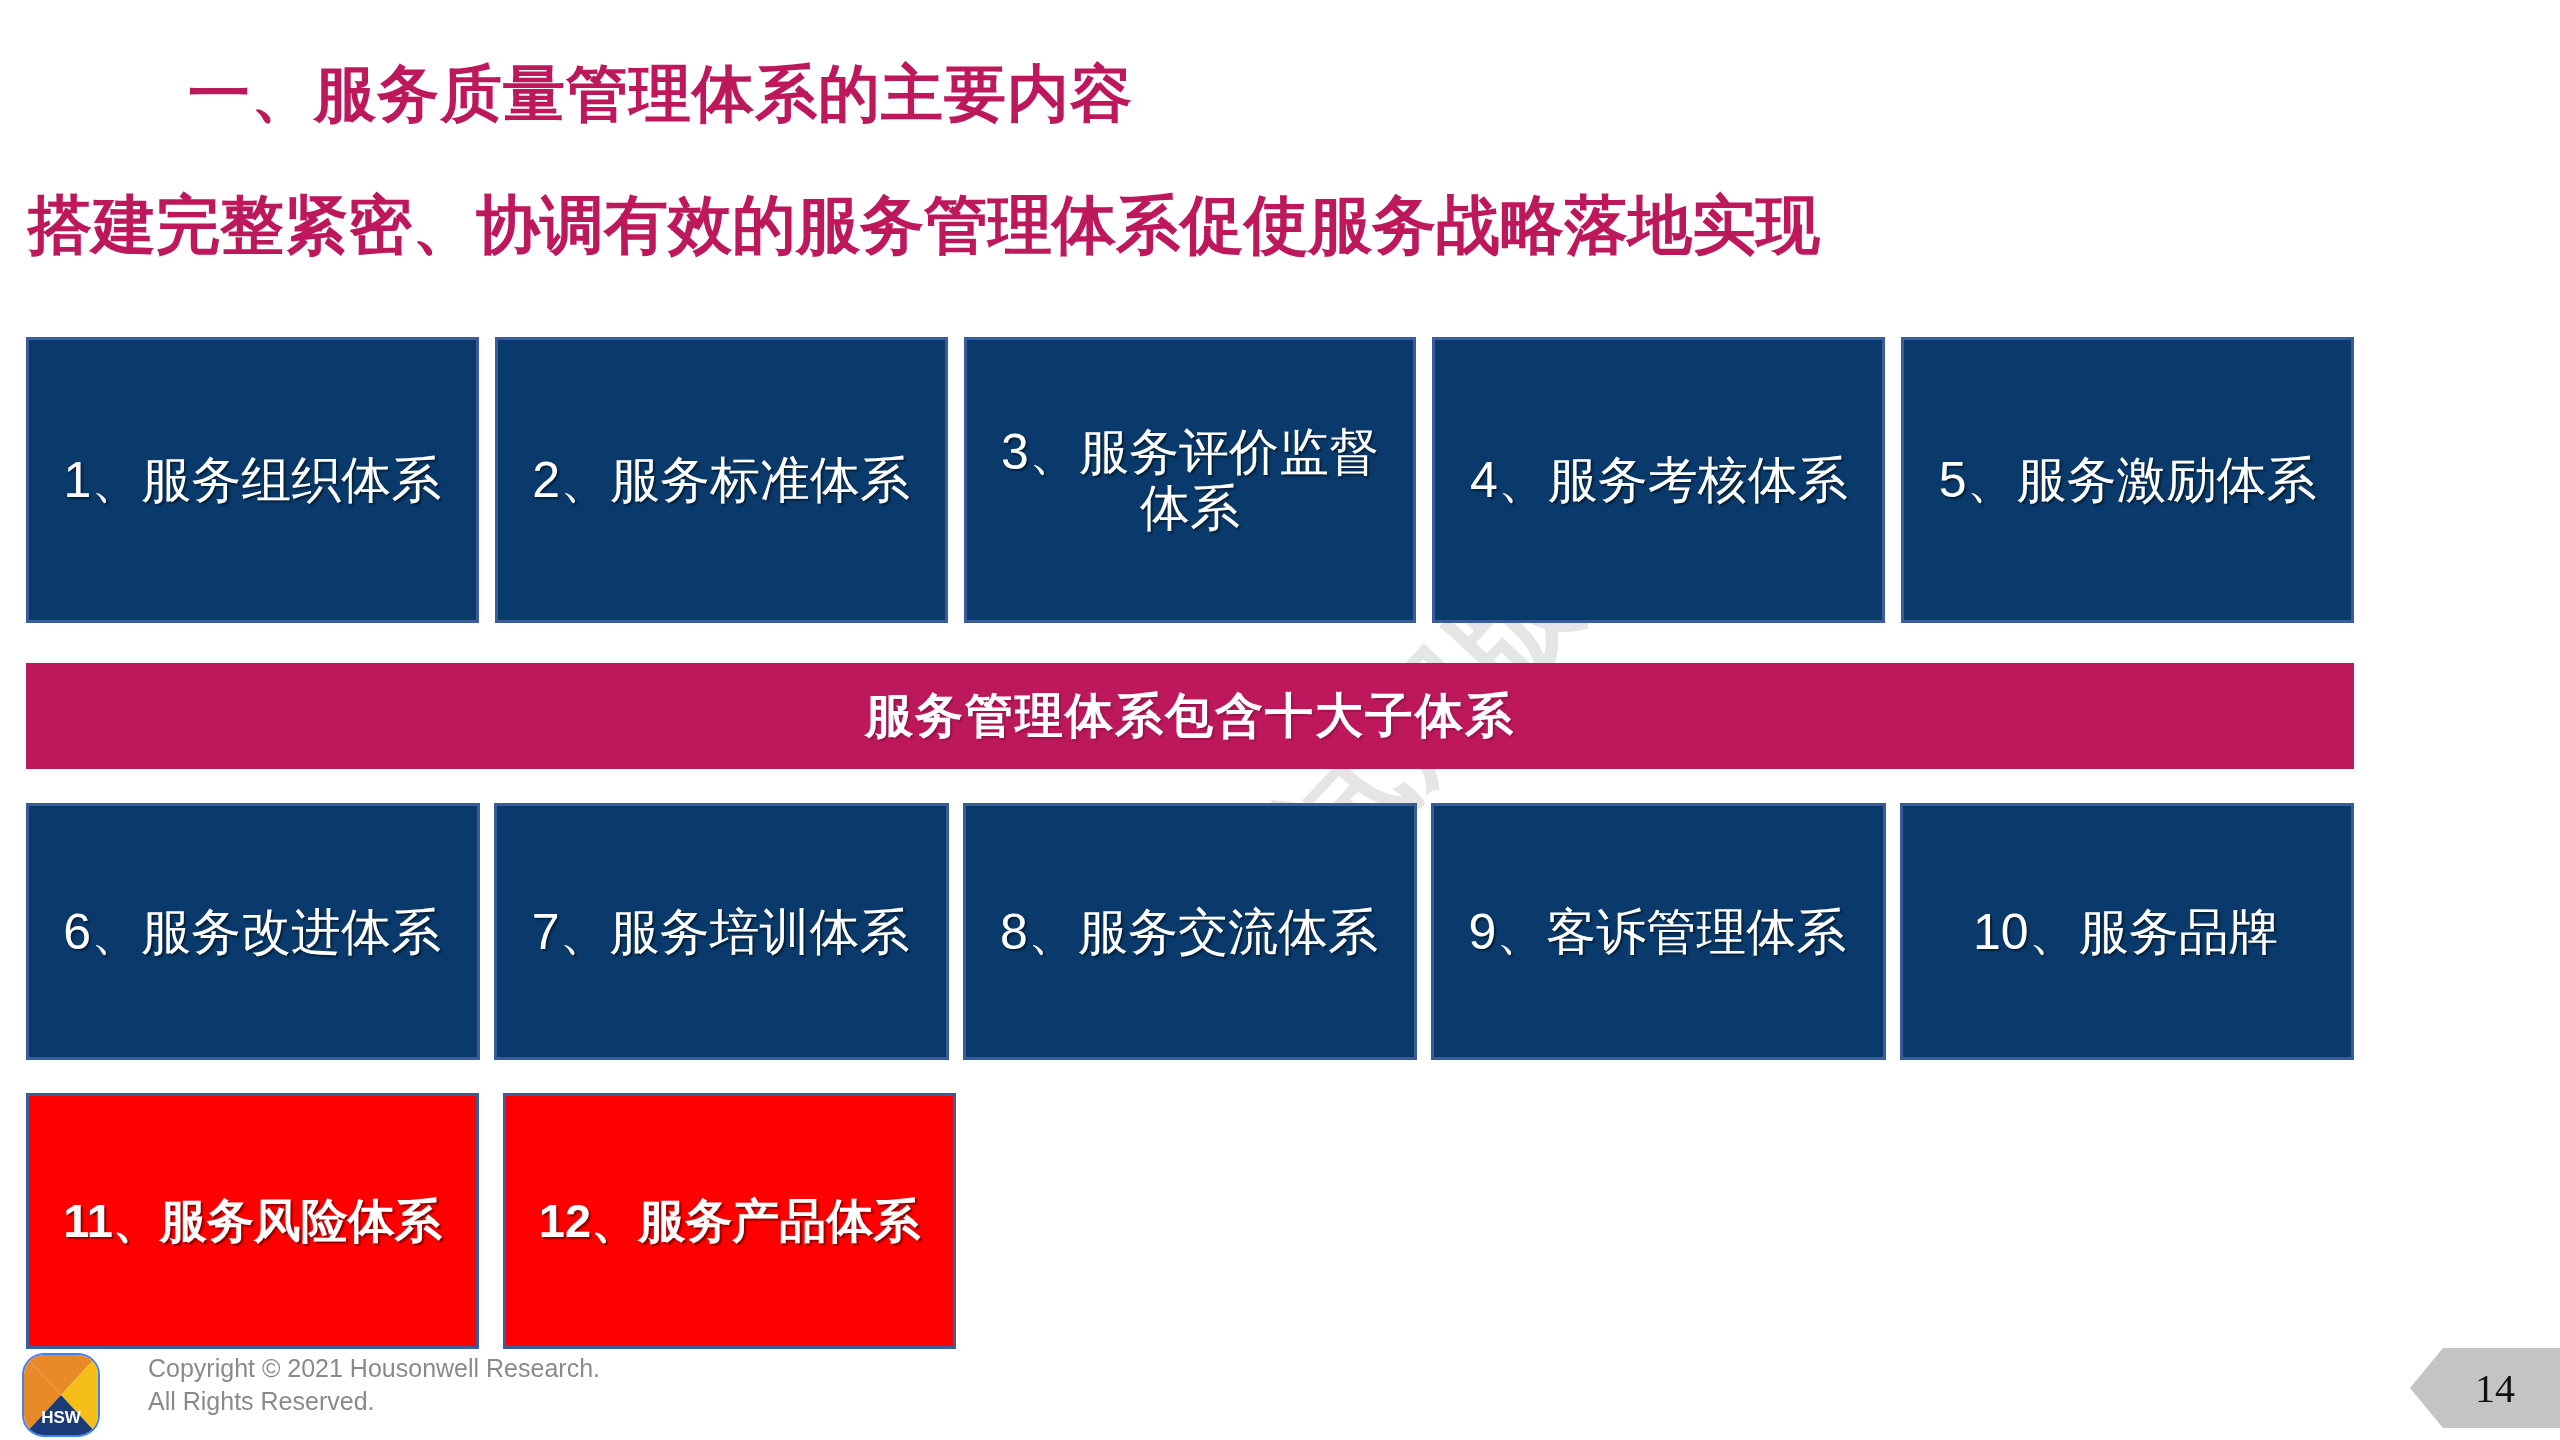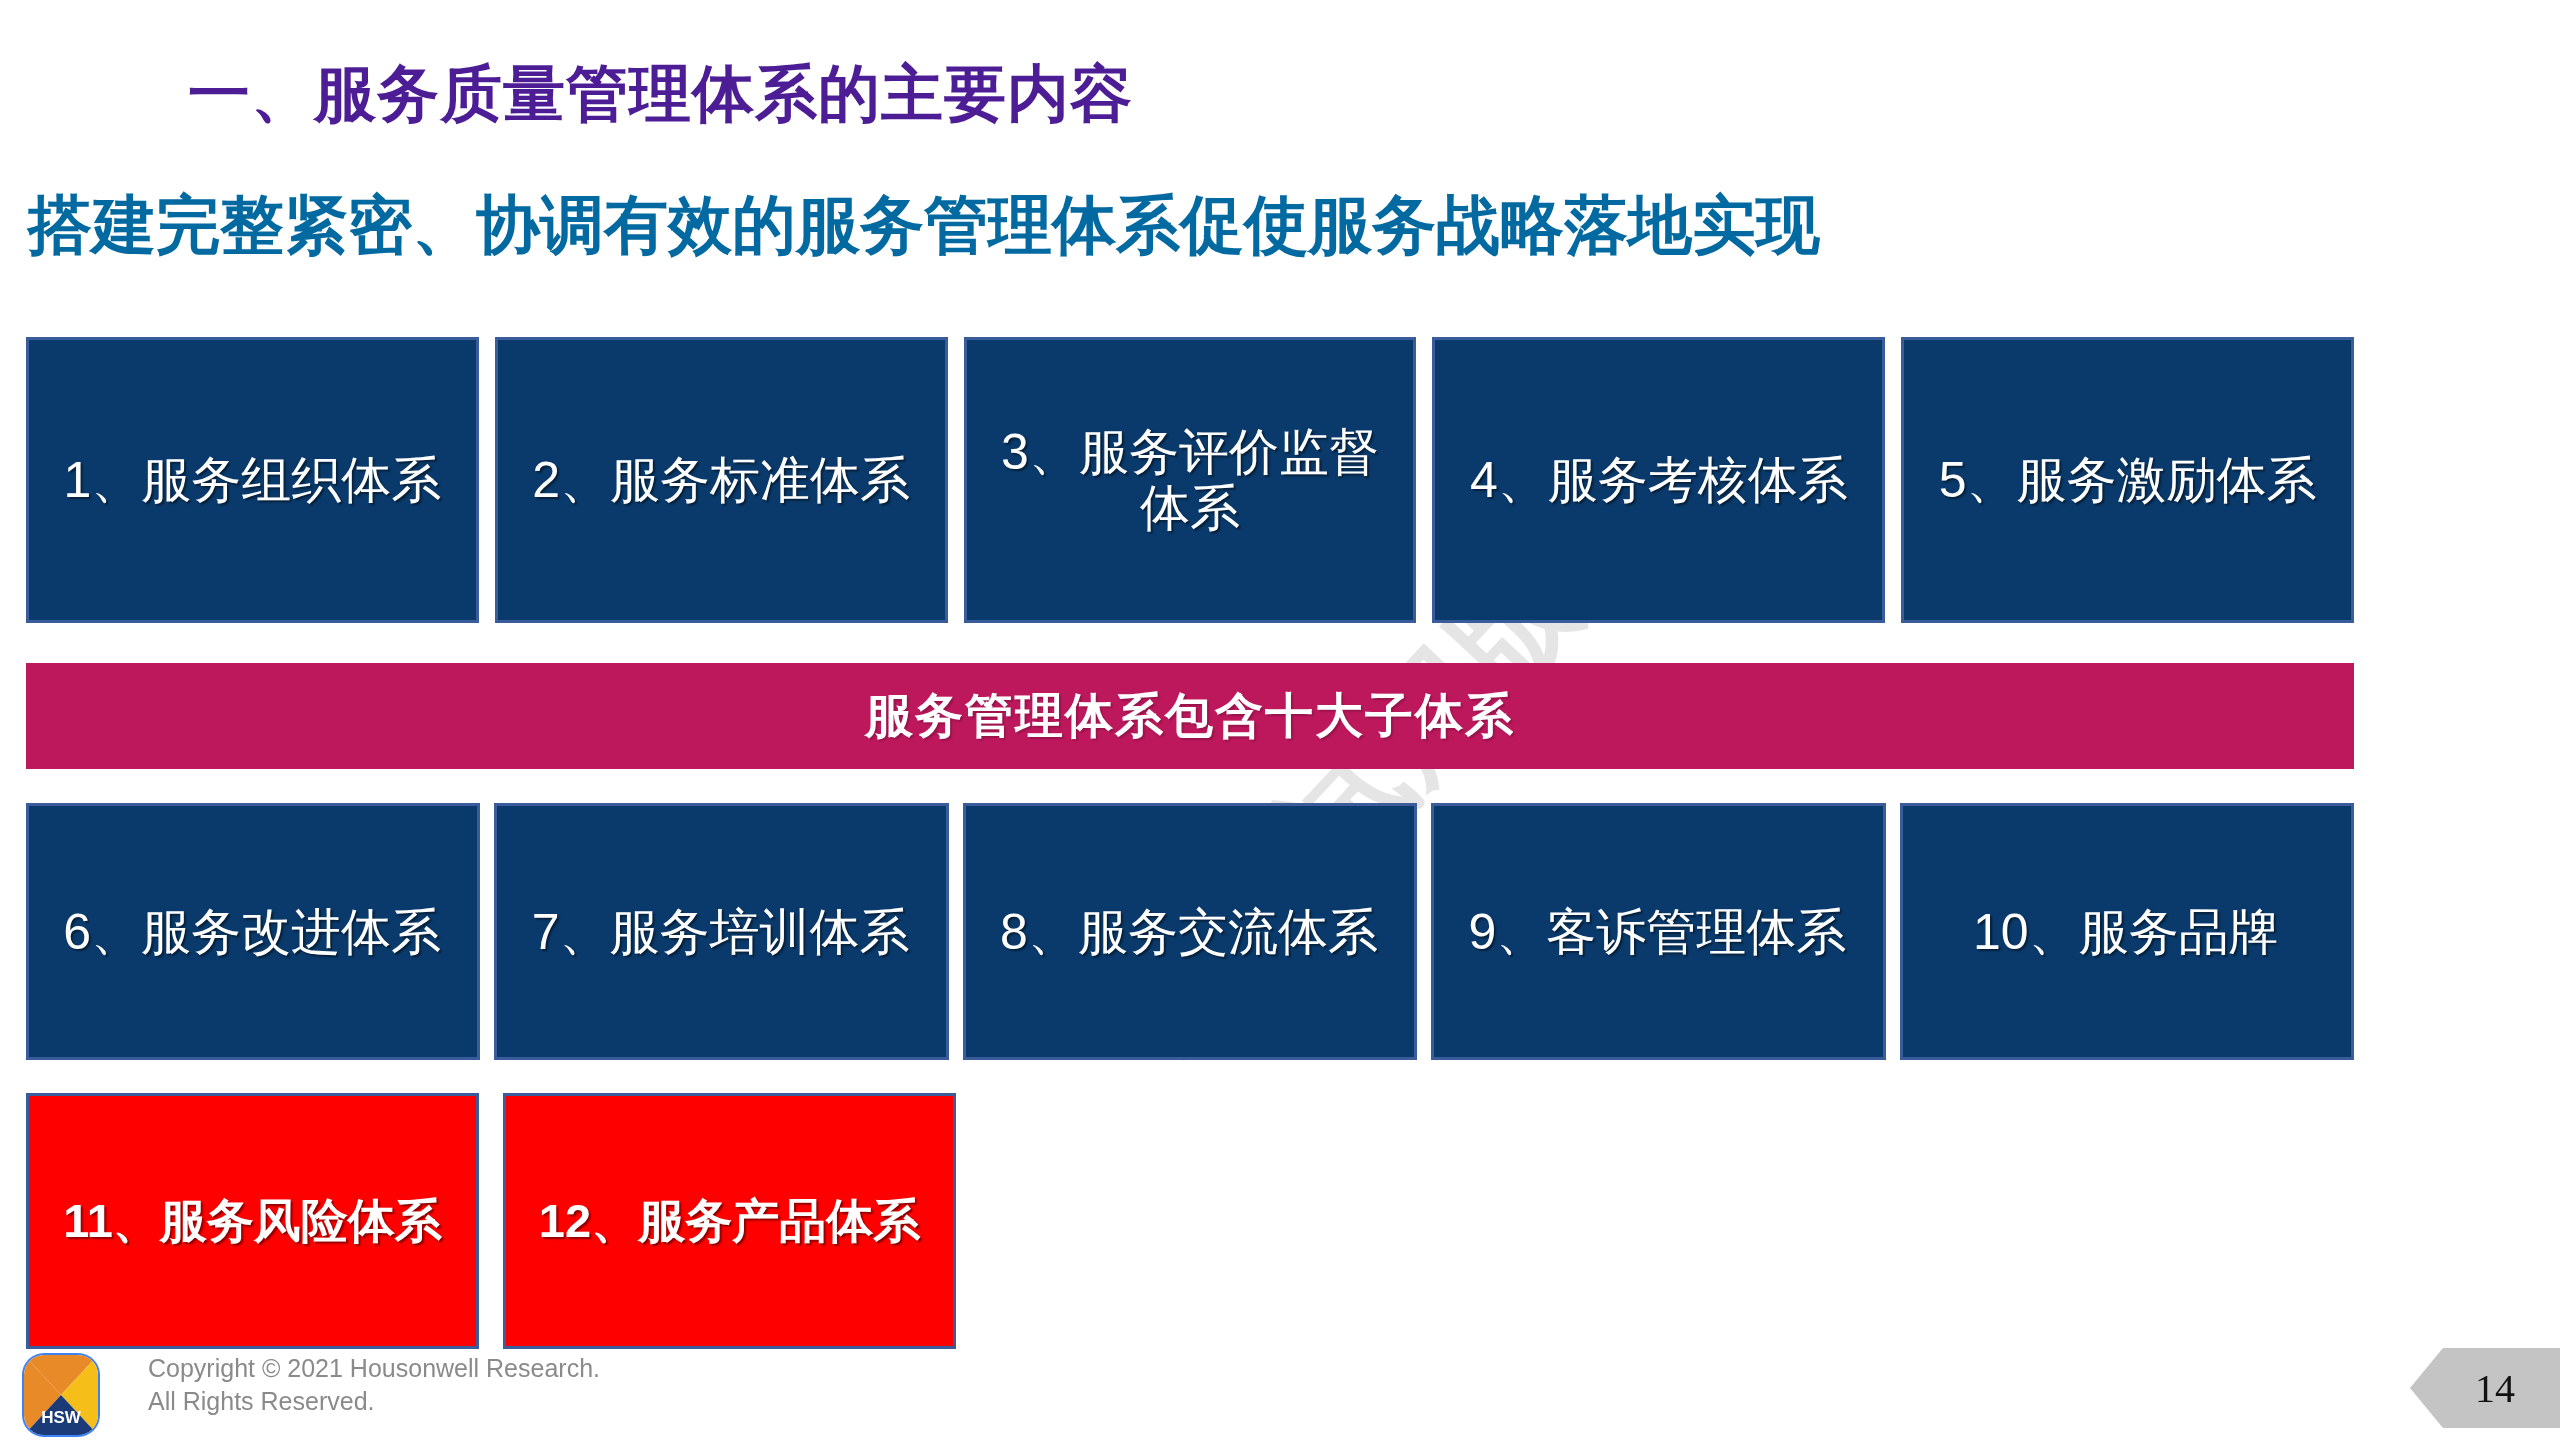--- a/index.html
+++ b/index.html
@@ -25,29 +25,29 @@
     white-space:nowrap;
     pointer-events:none;
     z-index:5;
     font-family:"DejaVu Sans","Liberation Sans",sans-serif;
   }
 
   
   .title{
     position:absolute;left:188px;top:52px;
     font-size:62px;font-weight:700;
-    color:#4c1d95;
+    color:#be185d;
     letter-spacing:1px;
     white-space:nowrap;
     z-index:10;
   }
   .subtitle{
     position:absolute;left:28px;top:182px;
     font-size:64px;font-weight:700;
-    color:#0369a1;
+    color:#be185d;
     letter-spacing:0px;
     white-space:nowrap;
     z-index:10;
   }
 
   
   .grid-row{position:absolute;display:flex;z-index:8;}
   .cell{
     box-sizing:border-box;
     border:3px solid #3A5C9A;

